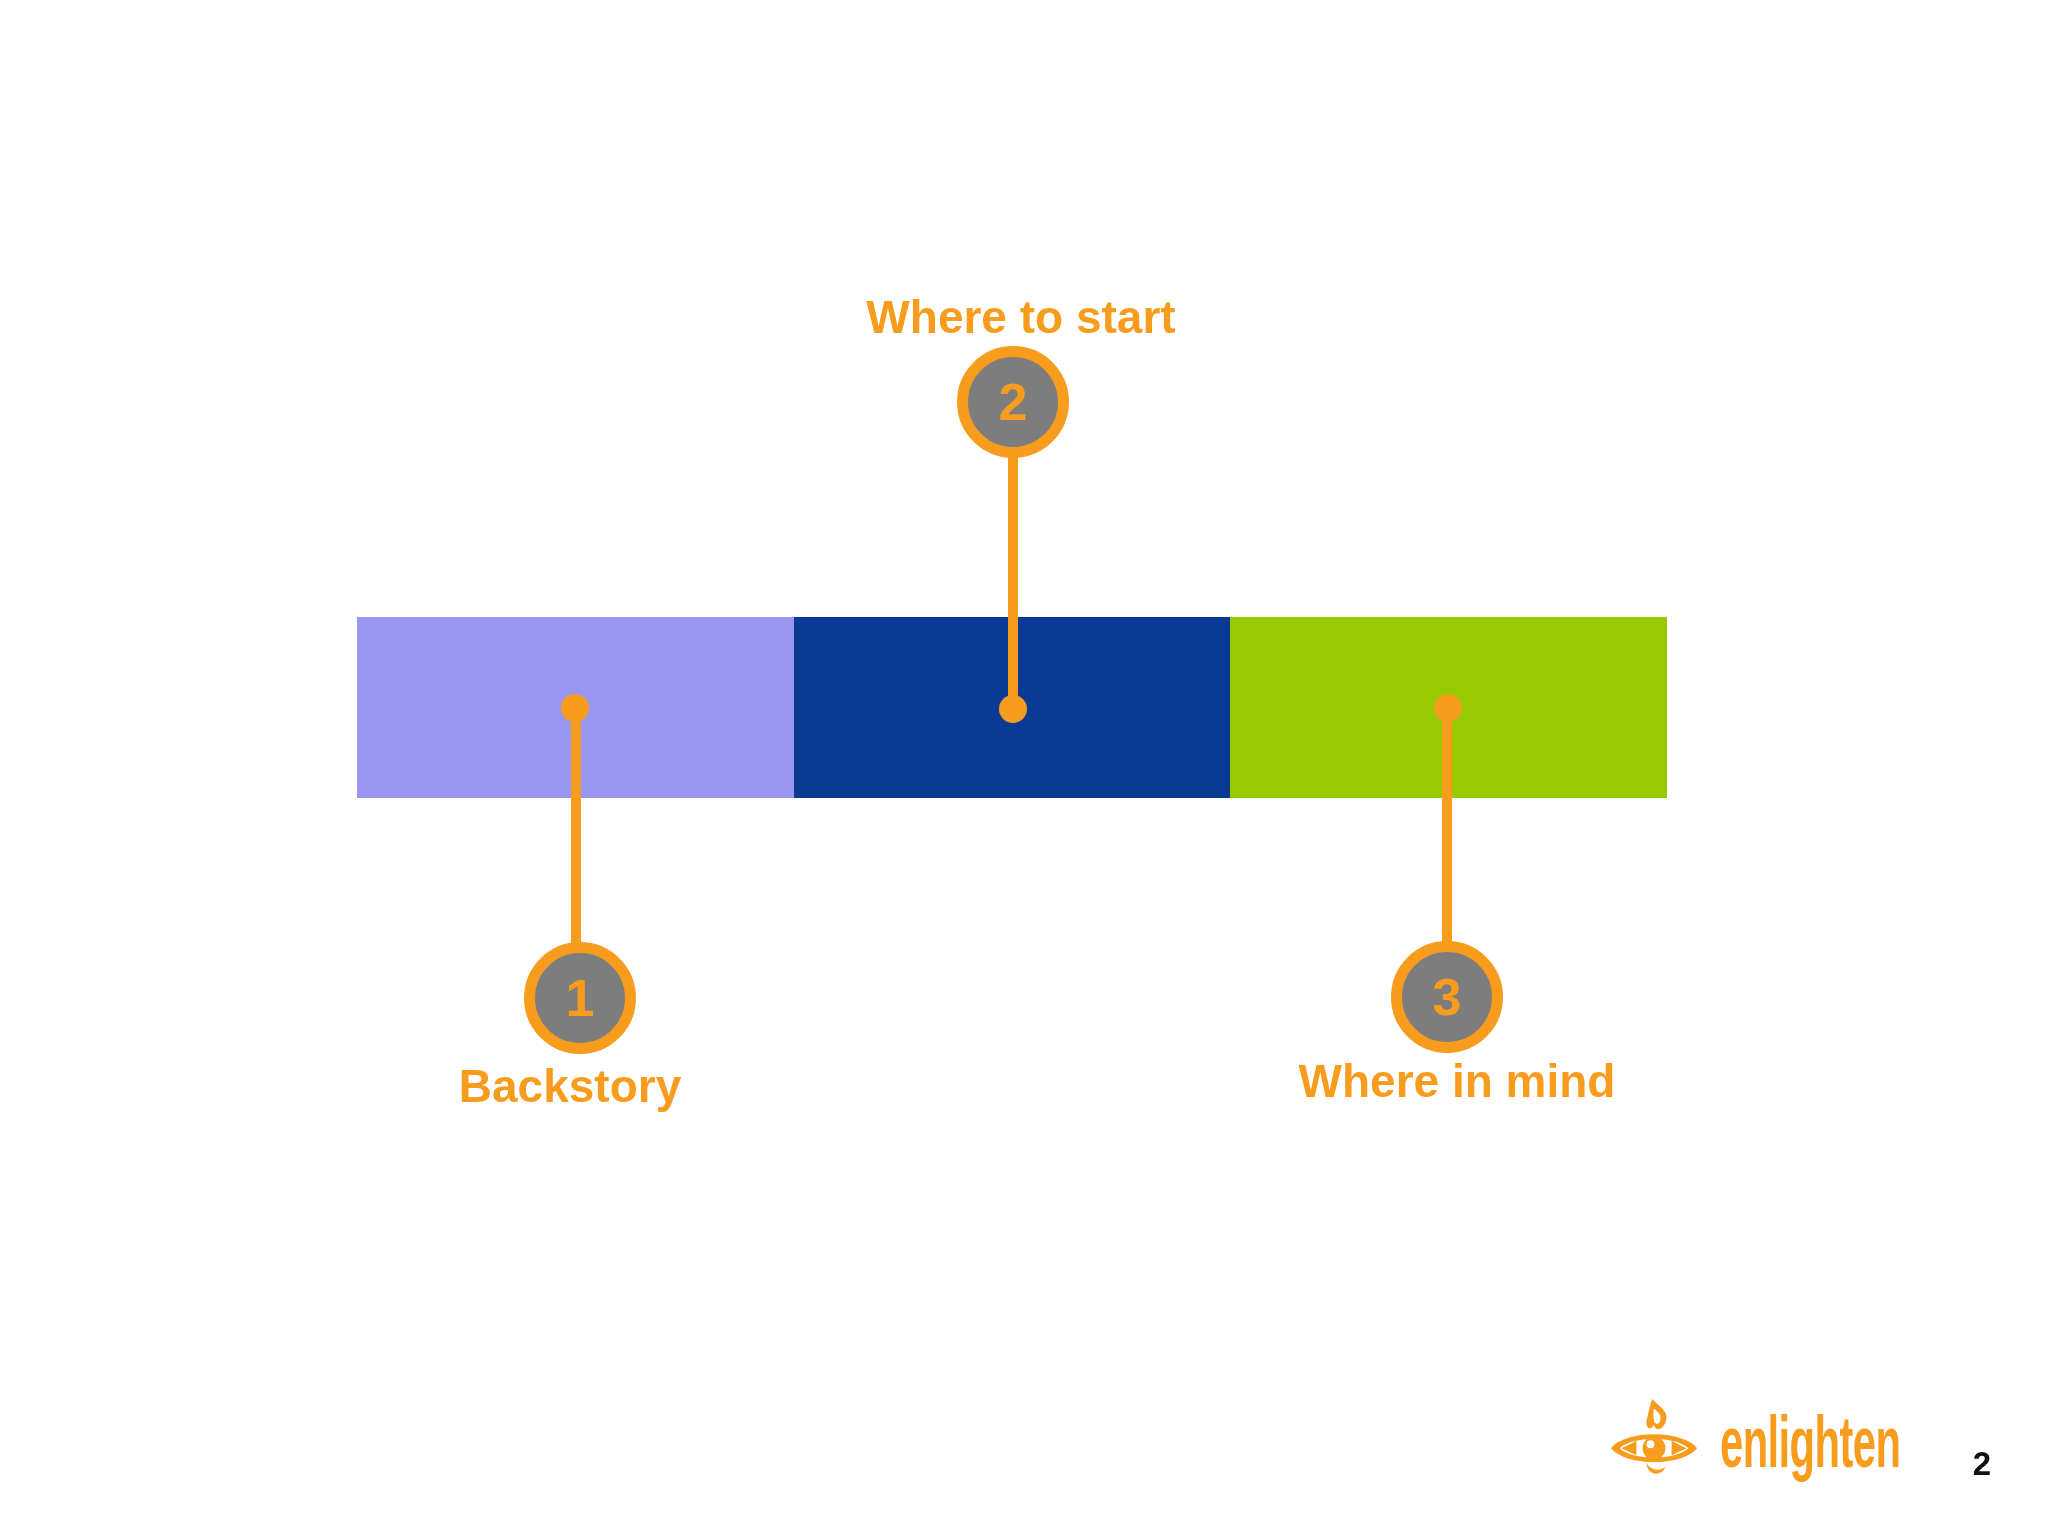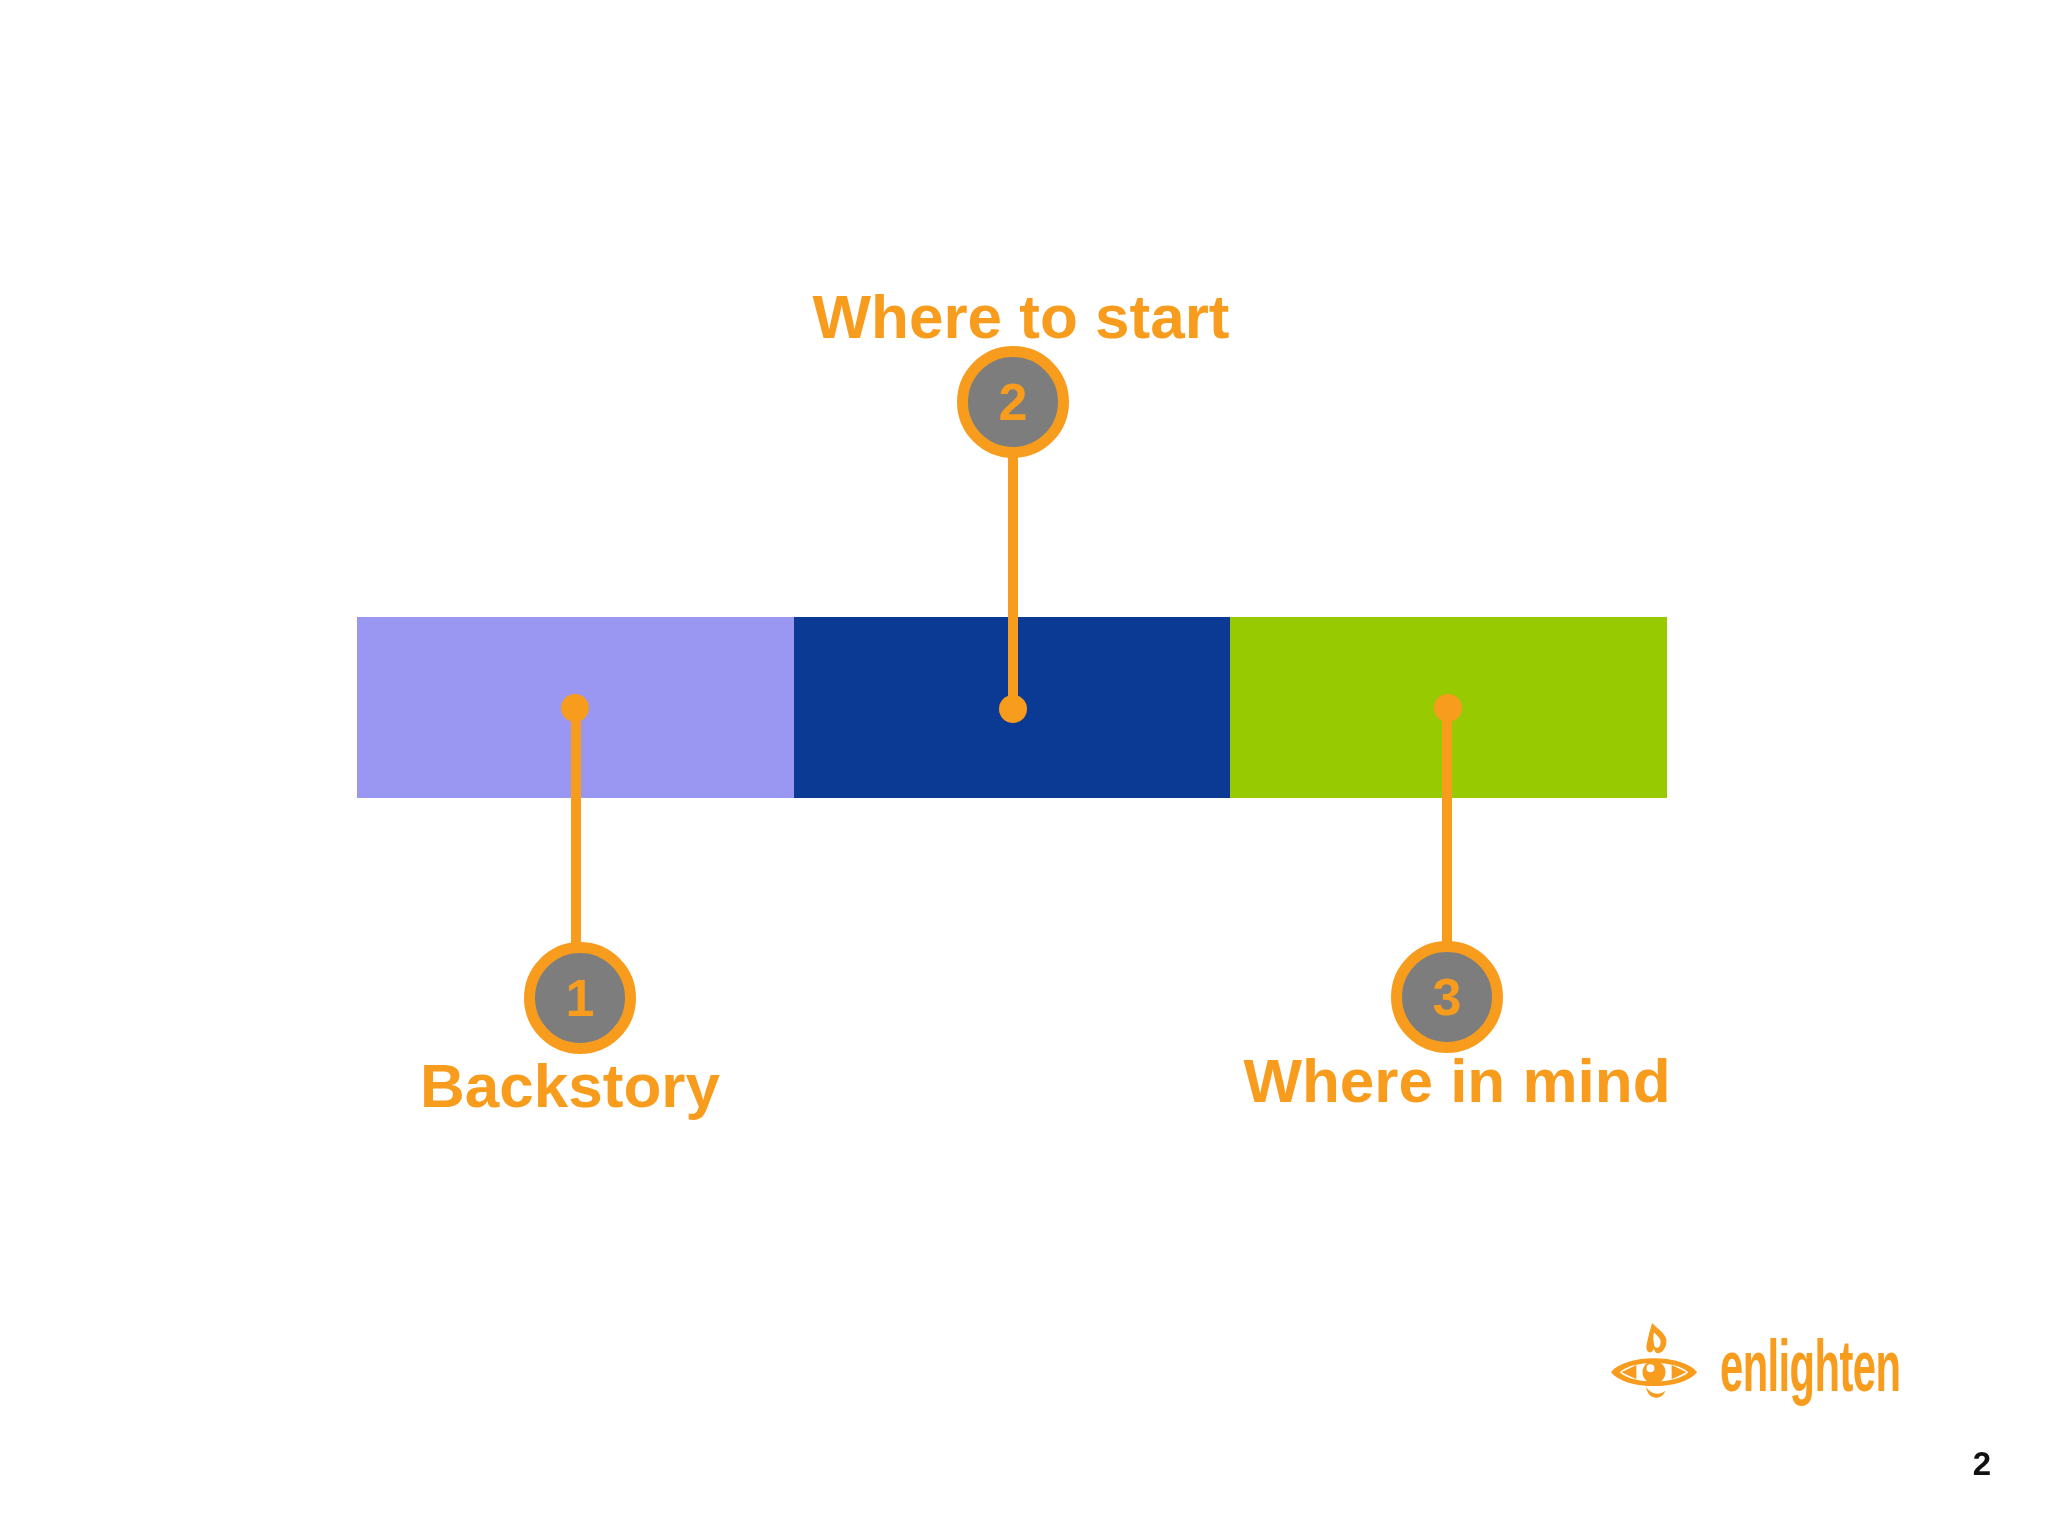--- a/index.html
+++ b/index.html
@@ -65,34 +65,34 @@
   #circle-1 { left: 524px;  top: 942px; }
   #circle-2 { left: 957px;  top: 346px; }
   #circle-3 { left: 1391px; top: 941px; }
 
   
   .callout-label {
     position: absolute;
     width: 500px;
     text-align: center;
     color: var(--accent-orange, #F89C1E);
-    font-size: 62px;
+    font-size: 46px;
     font-weight: 700;
     line-height: 50px;
     white-space: nowrap;
   }
   #label-2 { left: 771px;  top: 292px; }
   #label-1 { left: 320px;  top: 1061px; }
   #label-3 { left: 1207px; top: 1056px; }
 
   
   #logo {
     position: absolute;
     left: 1606px;
-    top: 1322px;
+    top: 1398px;
     display: flex;
     align-items: flex-start;
     text-align: right;
   }
   #logo-icon { width: 96px; height: 88px; display: block; }
   #logo-text {
     color: var(--accent-orange, #F89C1E);
     font-size: 72px;
     font-weight: 700;
     line-height: 72px;

